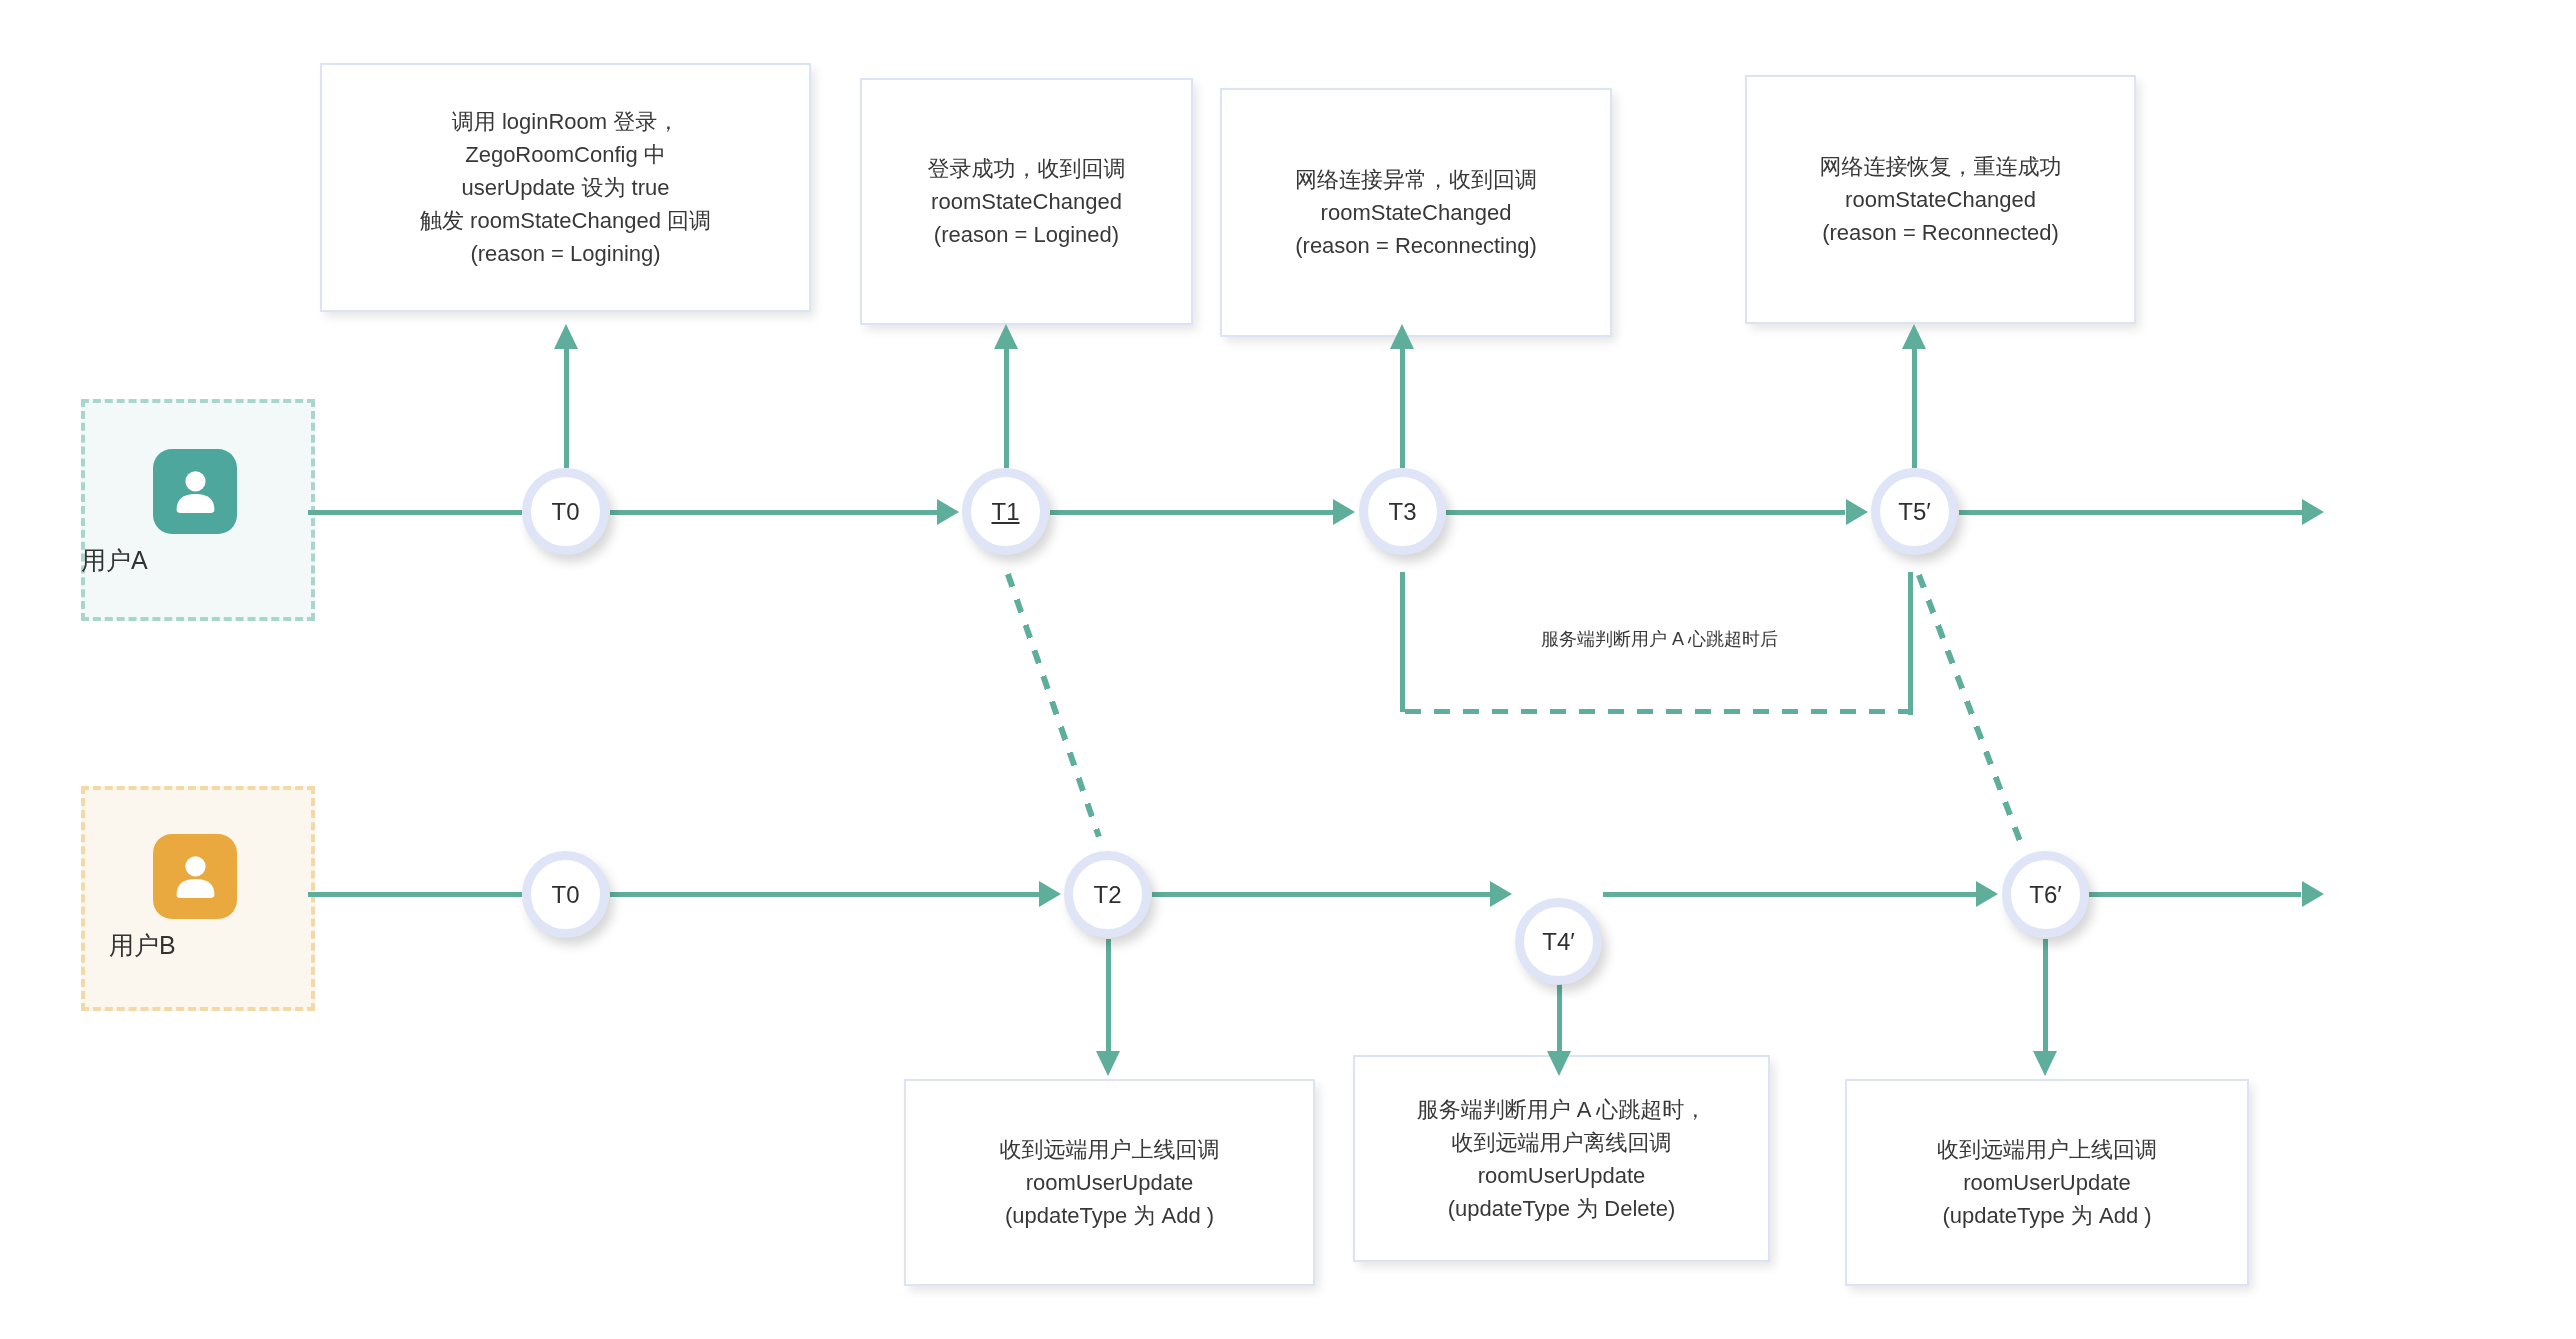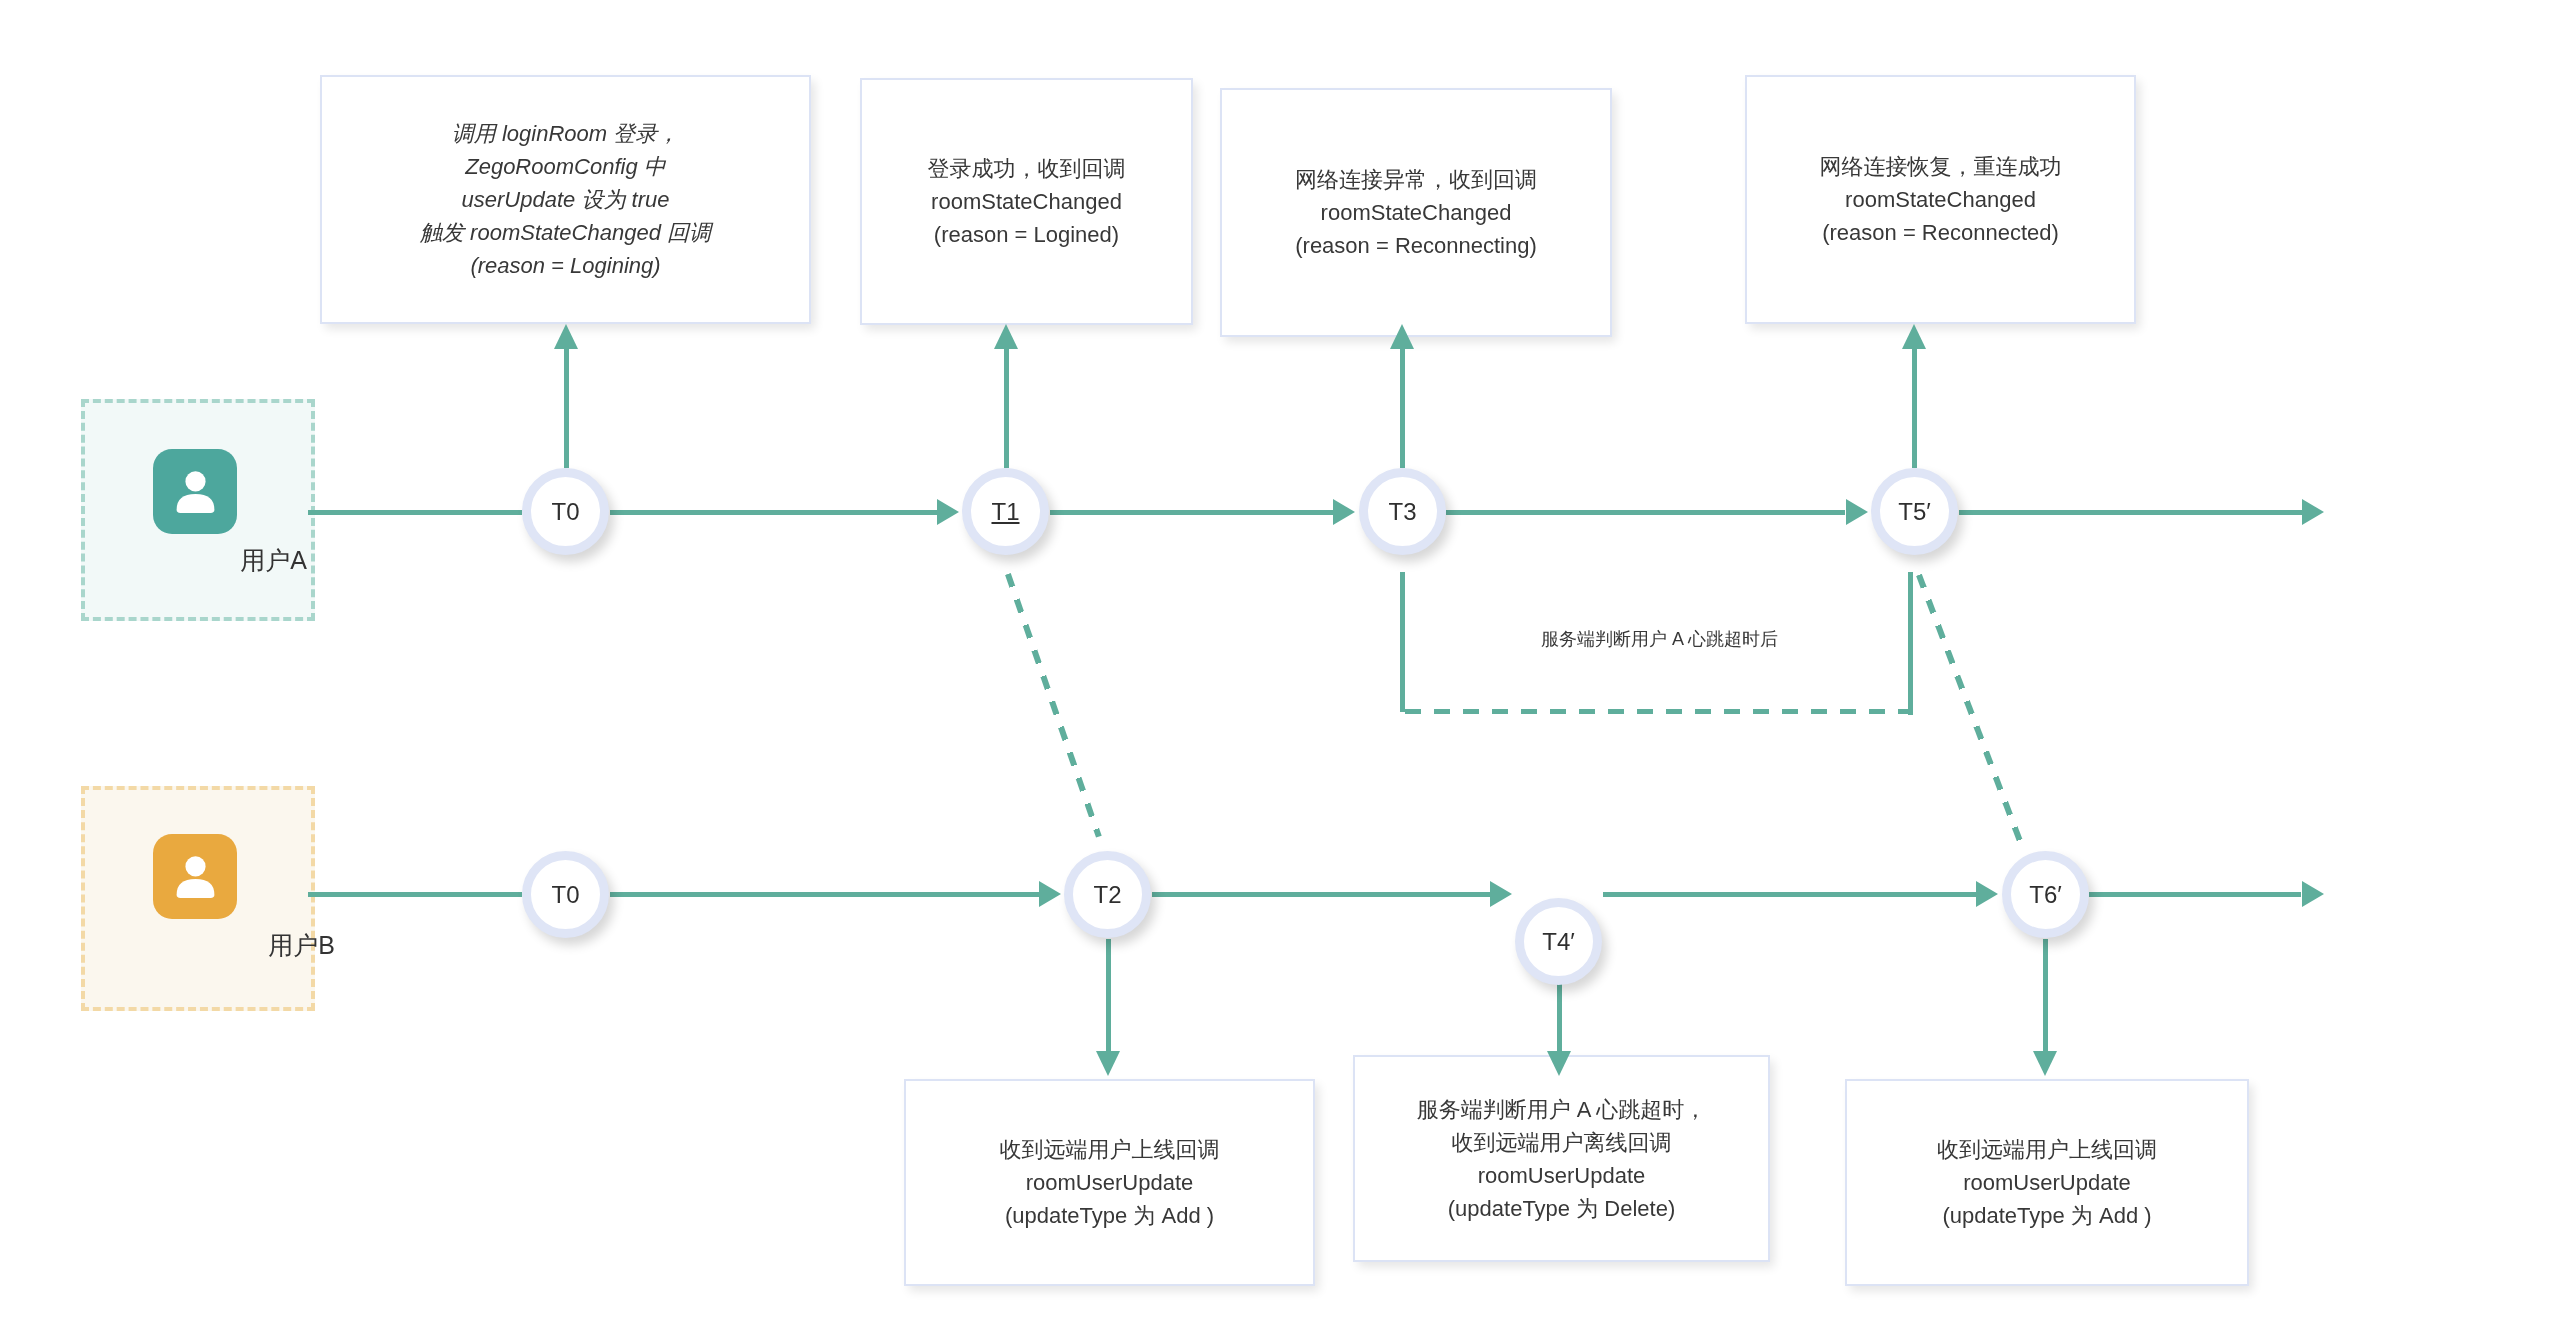--- a/index.html
+++ b/index.html
@@ -29,28 +29,28 @@
   .dash-h{position:absolute;height:5.2px;
           background:repeating-linear-gradient(90deg,var(--teal) 0 15.7px,transparent 15.7px 29px);}
   .diag{position:absolute;height:5.8px;transform-origin:0 50%;
         background:repeating-linear-gradient(90deg,var(--teal) 0 13.6px,transparent 13.6px 27px);}
   .annotation{position:absolute;text-align:center;font-size:18px;line-height:38px;color:var(--text);}
   .actor{position:absolute;border:4.2px dashed var(--user-a-border);background:var(--user-a-bg);}
   .actor.b{border-color:var(--user-b-border);background:var(--user-b-bg);}
   .actor-icon{position:absolute;border-radius:19px;display:flex;align-items:center;justify-content:center;}
   .actor-icon.a{background:var(--user-a-icon);}
   .actor-icon.b{background:var(--user-b-icon);}
-  .actor-label{position:absolute;text-align:right;font-size:25px;color:#333;}
+  .actor-label{position:absolute;text-align:left;font-size:25px;color:#333;}
 </style>
 </head>
 <body>
 
 <div class="canvas">
 
-  <div class="callout" style="left:320px;top:75px;width:487px;height:245px;font-style:italic;">
+  <div class="callout" style="left:320px;top:63px;width:487px;height:245px;">
     <div class="callout-text">调用 loginRoom 登录，
 ZegoRoomConfig 中
 userUpdate 设为 true
 触发 roomStateChanged 回调
 (reason = Logining)</div>
   </div>
   <div class="callout" style="left:860px;top:78px;width:329px;height:243px;">
     <div class="callout-text">登录成功，收到回调
 roomStateChanged
 (reason = Logined)</div>

